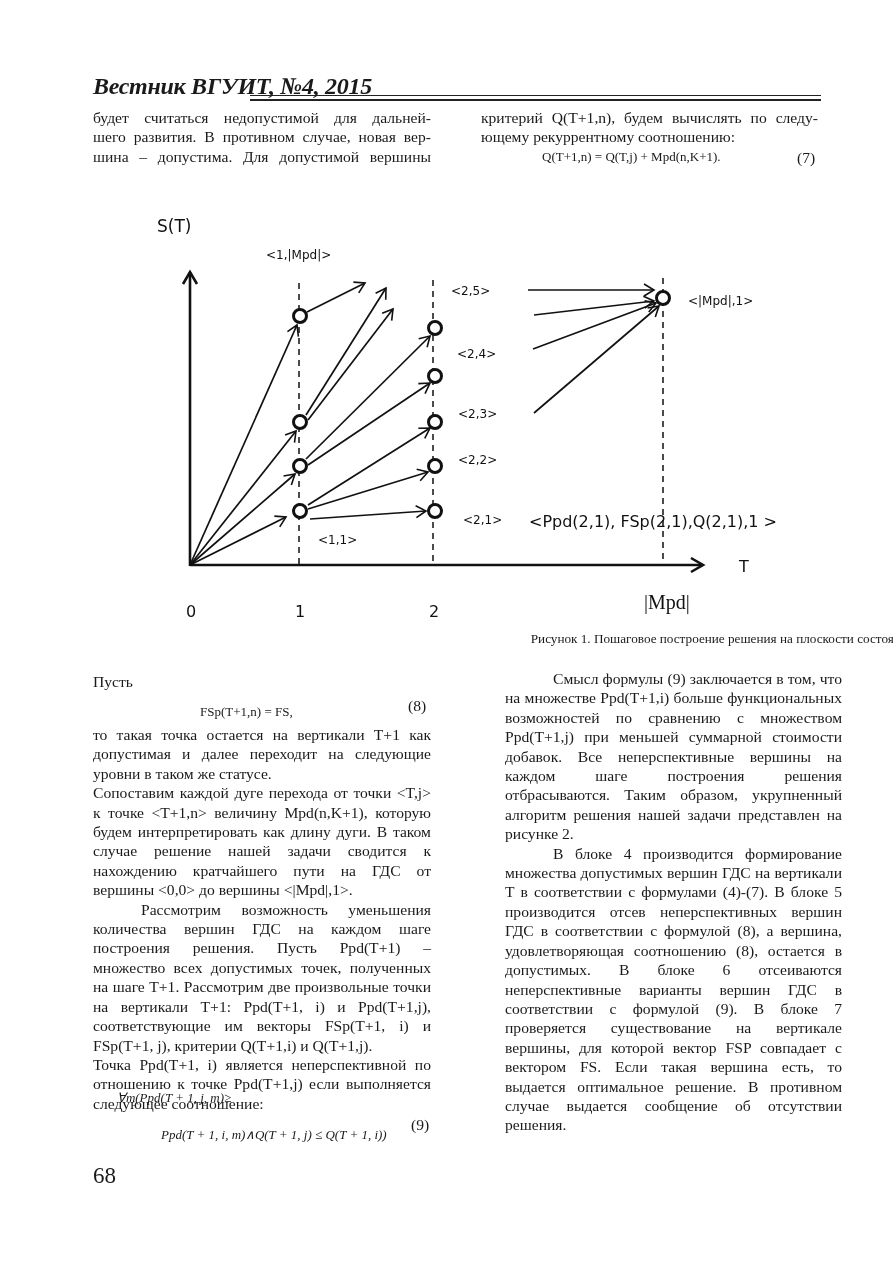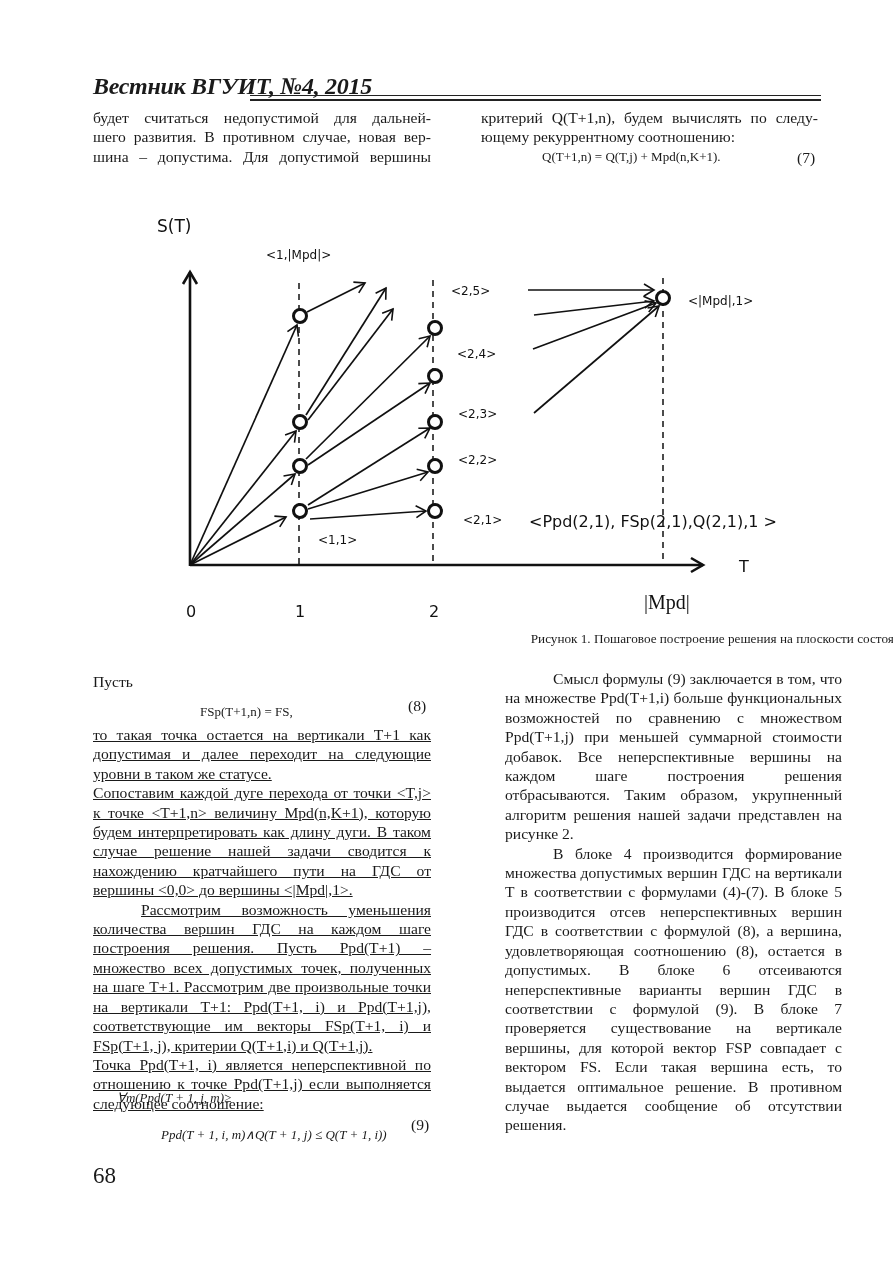--- a/index.html
+++ b/index.html
@@ -107,21 +107,21 @@
 </svg>
 
 <div class="caption">Рисунок 1. Пошаговое построение решения на плоскости состояний</div>
 
 <div class="col" style="left:93px; top:672px; width:338px;">
   <p>Пусть</p>
 </div>
 <div class="eq" style="left:200px; top:697px;margin-top:7px;">FSp(T+1,n) = FS,</div>
 <div class="eqnum" style="left:408px; top:697px;">(8)</div>
 
-<div class="col" style="left:93px; top:725px; width:338px;text-decoration:underline;">
+<div class="col" style="left:93px; top:725px; width:338px;">
   <p>то такая точка остается на вертикали T+1 как допустимая и далее переходит на следующие уровни в таком же статусе.</p>
   <p>Сопоставим каждой дуге перехода от точки &lt;T,j&gt; к точке &lt;T+1,n&gt; величину Mpd(n,K+1), которую будем интерпретировать как длину дуги. В таком случае решение нашей задачи сводится к нахождению кратчайшего пути на ГДС от вершины &lt;0,0&gt; до вершины &lt;|Mpd|,1&gt;.</p>
   <p class="indent">Рассмотрим возможность уменьшения количества вершин ГДС на каждом шаге построения решения. Пусть Ppd(T+1) – множество всех допустимых точек, полученных на шаге T+1. Рассмотрим две произвольные точки на вертикали T+1: Ppd(T+1, i) и Ppd(T+1,j), соответствующие им векторы FSp(T+1, i) и FSp(T+1, j), критерии Q(T+1,i) и Q(T+1,j).</p>
   <p>Точка Ppd(T+1, i) является неперспективной по отношению к точке Ppd(T+1,j) если выполняется следующее соотношение:</p>
 </div>
 
 <div class="eq math" style="left:117px; top:1090px;">∀m(Ppd(T + 1, j, m)≥</div>
 <div class="eq math" style="left:117px; top:1127px;margin-left:44px;">Ppd(T + 1, i, m)∧Q(T + 1, j) ≤ Q(T + 1, i))</div>
 <div class="eqnum" style="left:411px; top:1116px;">(9)</div>
 

